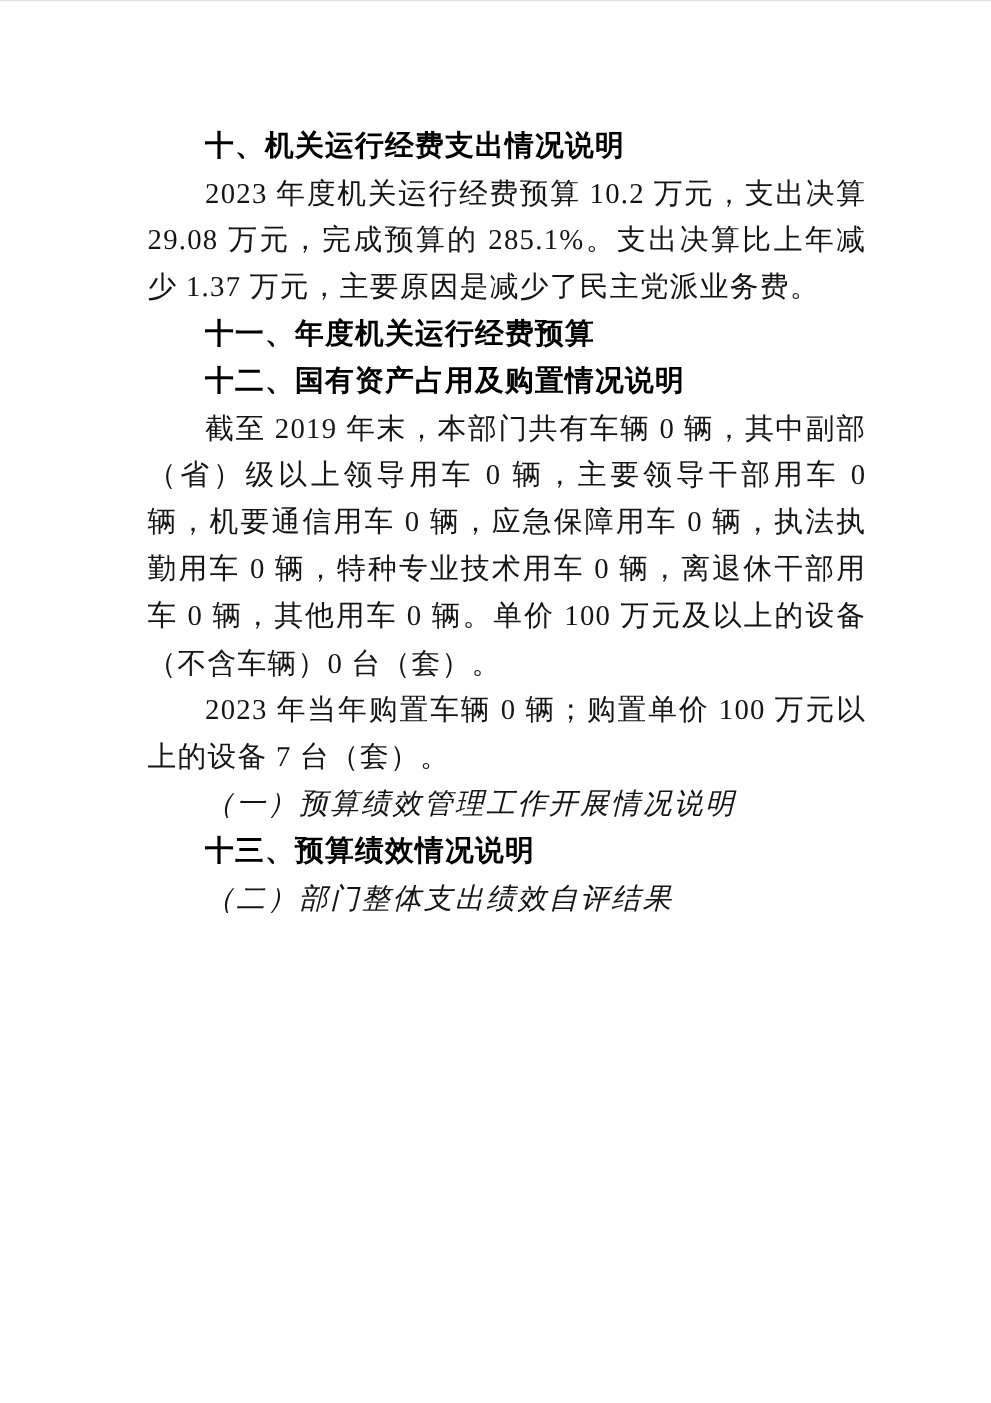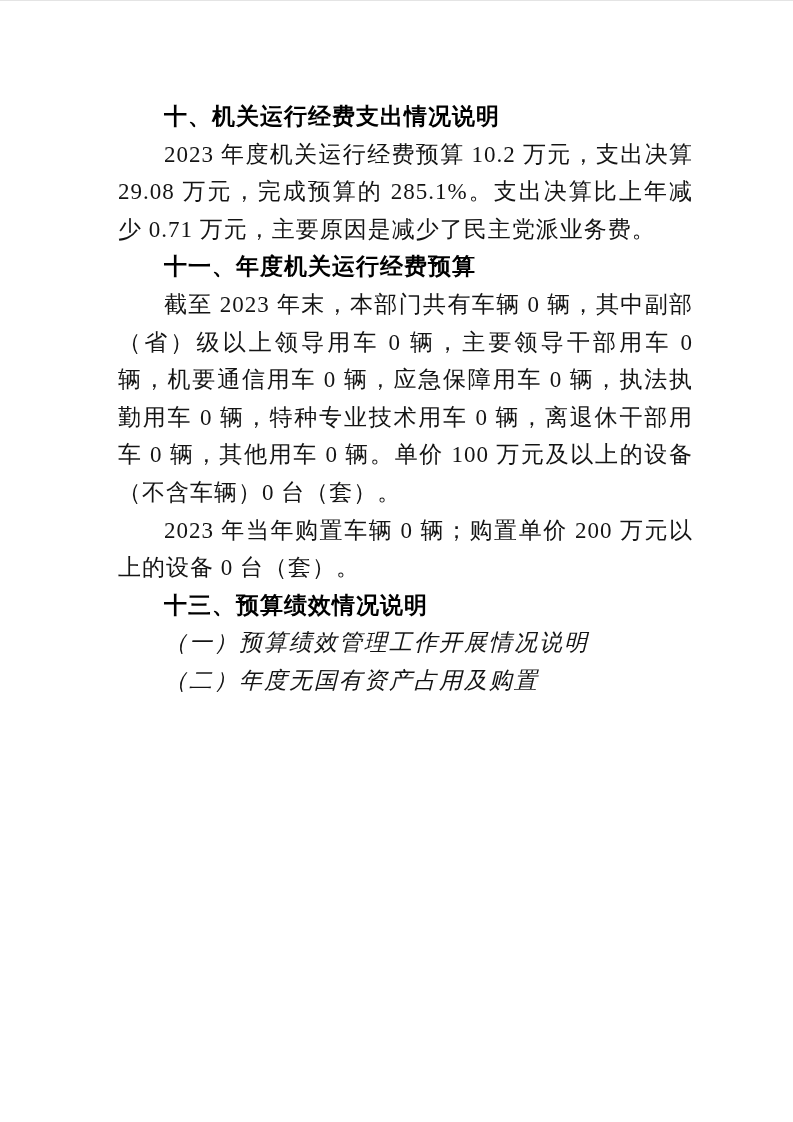--- a/index.html
+++ b/index.html
@@ -36,30 +36,31 @@
     font-style: italic;
     letter-spacing: 2px;
   }
 </style>
 </head>
 <body>
 
 <div class="page">
   <div class="doc-block doc-heading">十、机关运行经费支出情况说明</div>
 
-  <div class="doc-block doc-paragraph">2023 年度机关运行经费预算 10.2 万元，支出决算 29.08 万元，完成预算的 285.1%。支出决算比上年减少 0.71 万元，主要原因是减少了民主党派业务费。</div>
+  <div class="doc-block doc-paragraph">2023 年度机关运行经费预算 10.2 万元，支出决算 29.08 万元，完成预算的 285.1%。支出决算比上年减少 1.37 万元，主要原因是减少了民主党派业务费。</div>
 
   <div class="doc-block doc-heading">十一、年度机关运行经费预算</div>
 
 
+  <div class="doc-block doc-heading">十二、国有资产占用及购置情况说明</div>
 
 
-  <div class="doc-block doc-paragraph">截至 2023 年末，本部门共有车辆 0 辆，其中副部（省）级以上领导用车 0 辆，主要领导干部用车 0 辆，机要通信用车 0 辆，应急保障用车 0 辆，执法执勤用车 0 辆，特种专业技术用车 0 辆，离退休干部用车 0 辆，其他用车 0 辆。单价 100 万元及以上的设备（不含车辆）0 台（套）。</div>
+  <div class="doc-block doc-paragraph">截至 2019 年末，本部门共有车辆 0 辆，其中副部（省）级以上领导用车 0 辆，主要领导干部用车 0 辆，机要通信用车 0 辆，应急保障用车 0 辆，执法执勤用车 0 辆，特种专业技术用车 0 辆，离退休干部用车 0 辆，其他用车 0 辆。单价 100 万元及以上的设备（不含车辆）0 台（套）。</div>
 
-  <div class="doc-block doc-paragraph">2023 年当年购置车辆 0 辆；购置单价 200 万元以上的设备 0 台（套）。</div>
+  <div class="doc-block doc-paragraph">2023 年当年购置车辆 0 辆；购置单价 100 万元以上的设备 7 台（套）。</div>
+
+  <div class="doc-block doc-subheading">（一）预算绩效管理工作开展情况说明</div>
 
   <div class="doc-block doc-heading">十三、预算绩效情况说明</div>
 
-  <div class="doc-block doc-subheading">（一）预算绩效管理工作开展情况说明</div>
 
-
-  <div class="doc-block doc-subheading">（二）年度无国有资产占用及购置</div>
+  <div class="doc-block doc-subheading">（二）部门整体支出绩效自评结果</div>
 </div>
 
 </body></html>

